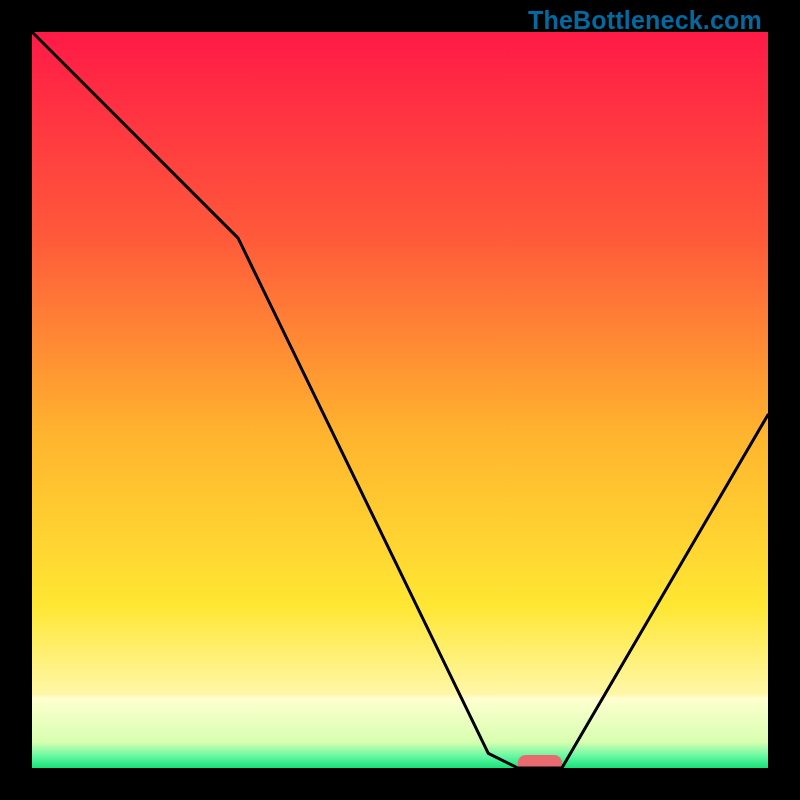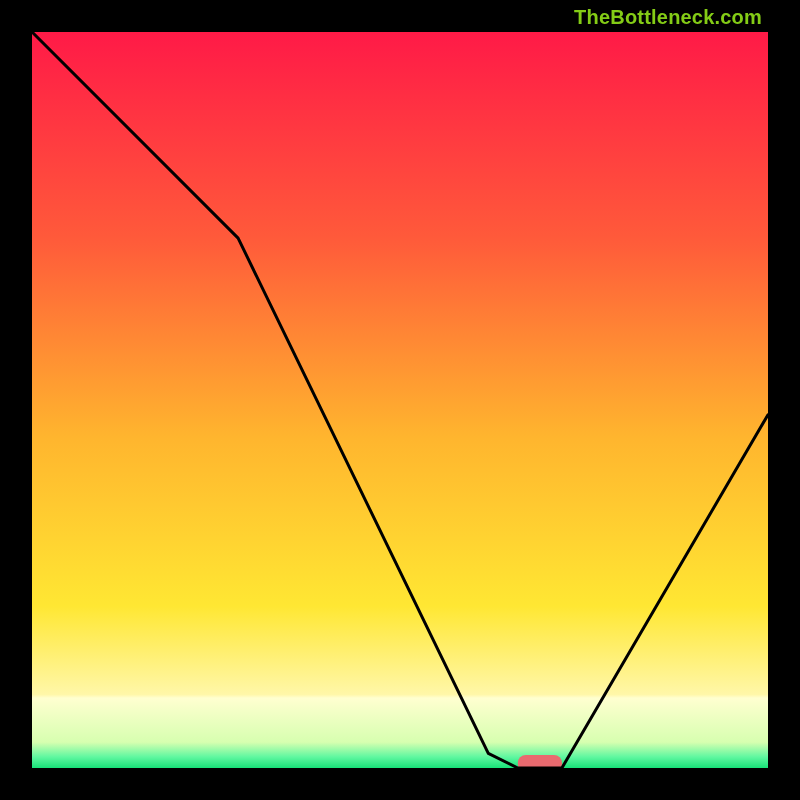--- a/index.html
+++ b/index.html
@@ -1,17 +1,17 @@
 <!DOCTYPE html>
 <html><head>
 <meta charset="utf-8">
 <style>
   html,body{margin:0;padding:0;width:800px;height:800px;background:#000;overflow:hidden;font-family:Arial,Helvetica,sans-serif}
   .frame{position:absolute;left:32px;top:32px;width:736px;height:736px}
-  .watermark{position:absolute;top:6px;right:38px;color:#84cc16;font-size:20px;font-weight:600;letter-spacing:.2px}
+  .watermark{position:absolute;top:6px;right:38px;color:#0369a1;font-size:25px;font-weight:600;letter-spacing:.2px}
   svg{display:block}
 </style>
 </head>
 <body>
 
 <div class="watermark">TheBottleneck.com</div>
 
 <div class="frame">
 <svg viewBox="0 0 736 736" width="736" height="736">
   <defs>

